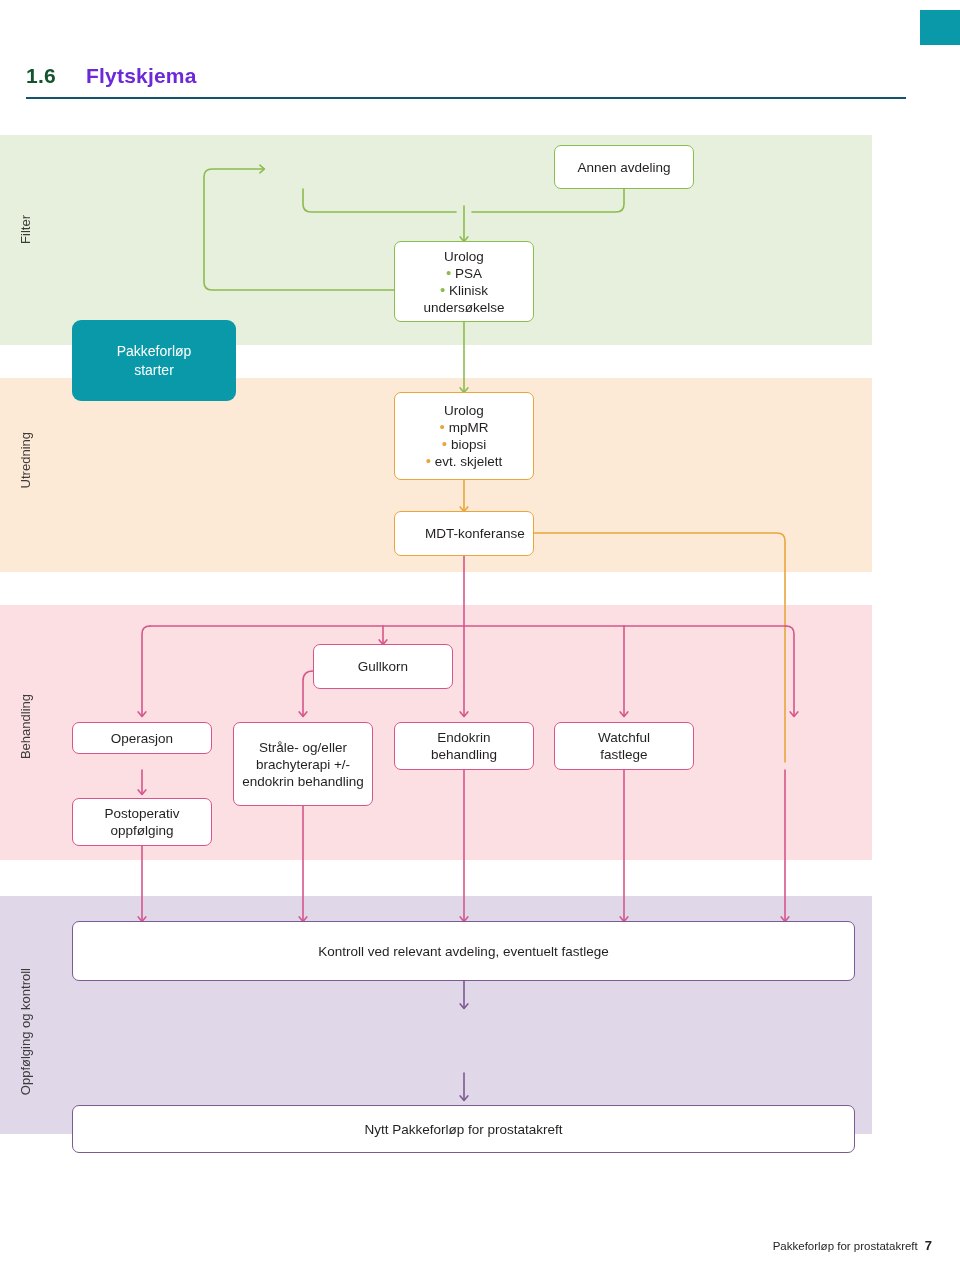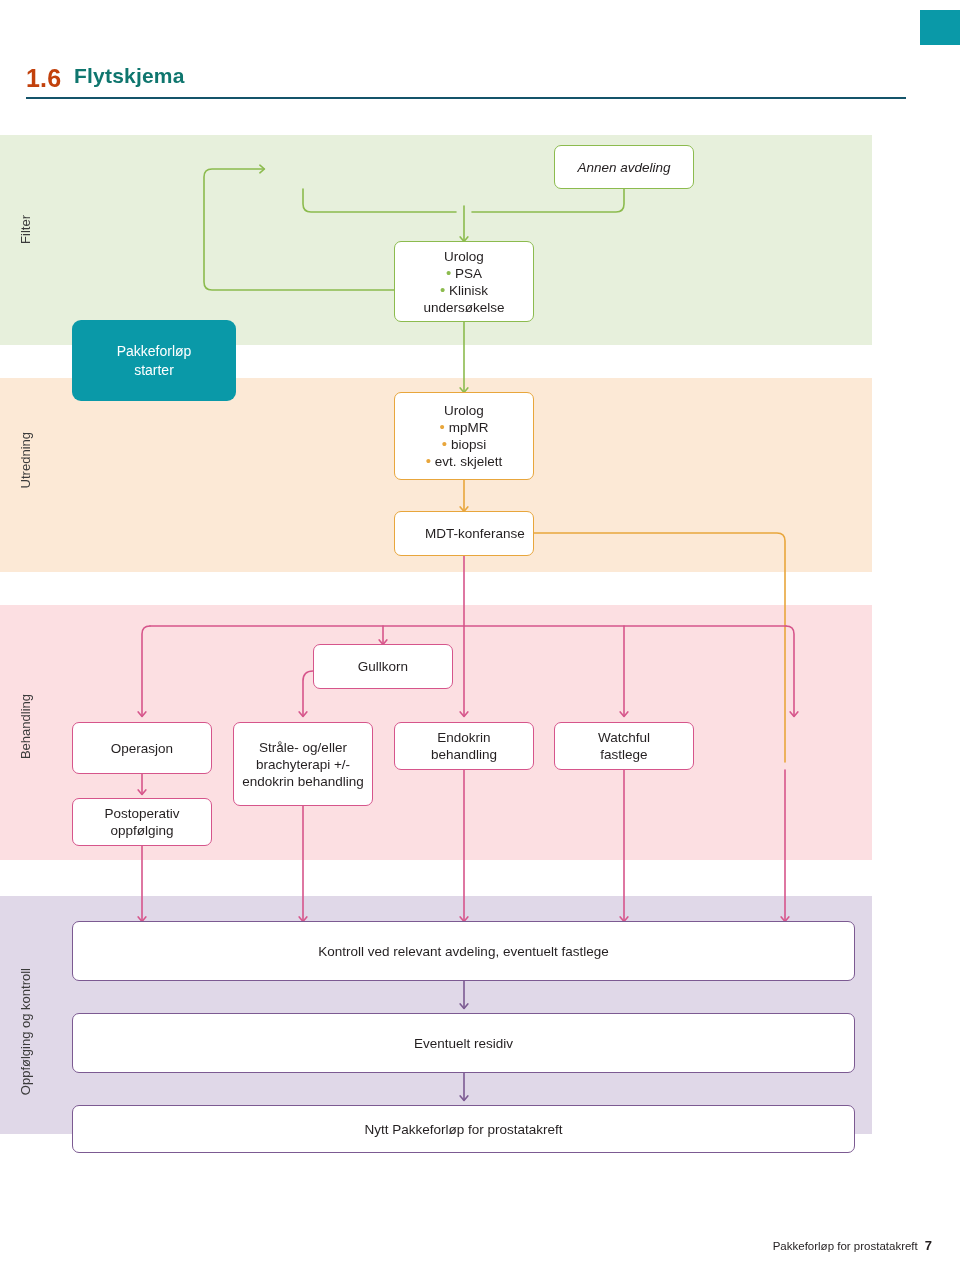--- a/index.html
+++ b/index.html
@@ -18,25 +18,25 @@
     position:absolute;left:920px;top:10px;width:40px;height:35px;
     background:#0a99a8;
   }
 
   
   .header{
     position:absolute;left:26px;top:64px;width:880px;height:44px;
   }
   .header .num{
     position:absolute;left:0;top:0;
-    font-size:25px;font-weight:bold;color:#c2410c;letter-spacing:.2px;
+    font-size:21px;font-weight:bold;color:#14532d;letter-spacing:.2px;
   }
   .header .ttl{
-    position:absolute;left:48px;top:0;
-    font-size:21px;font-weight:bold;color:#0f766e;letter-spacing:.2px;
+    position:absolute;left:60px;top:0;
+    font-size:21px;font-weight:bold;color:#6d28d9;letter-spacing:.2px;
   }
   .header .rule{
     position:absolute;left:0;top:33px;width:880px;height:0;
     border-top:2px solid #14546a;
   }
 
   
   .band{position:absolute;left:0;}
   .band-filter{top:135px;width:872px;height:210px;background:#e7f0dc;}
   .band-utredning{top:378px;width:872px;height:194px;background:#fce9d6;}
@@ -181,21 +181,21 @@
       <path d="M624,770 L624,921" stroke="#d6558b" marker-end="url(#ap)"></path>
       <path d="M785,770 L785,921" stroke="#d6558b" marker-end="url(#ap)"></path>
 
       <path d="M464,981 L464,1008" stroke="#7c5a92" marker-end="url(#au)"></path>
 
       <path d="M464,1073 L464,1100" stroke="#7c5a92" marker-end="url(#au)"></path>
     </g>
   </svg>
 
 
-  <div class="node n-green" style="left:554px;top:145px;width:140px;height:44px;font-style:italic;">
+  <div class="node n-green" style="left:554px;top:145px;width:140px;height:44px;">
     <span class="inner">Annen avdeling</span>
   </div>
 
   <div class="node n-green" style="left:394px;top:241px;width:140px;height:81px;">
     <span class="inner bullets">
       <span class="b">Urolog</span>
       <span class="b"><span class="dot dot-green">•</span> <span>PSA</span></span>
       <span class="b"><span class="dot dot-green">•</span> <span>Klinisk</span></span>
       <span class="b">undersøkelse</span>
     </span>
@@ -218,21 +218,21 @@
   </div>
 
   <div class="node n-orange" style="left:394px;top:511px;width:140px;height:45px;padding-left:28px;">
     <span class="inner">MDT-konferanse</span>
   </div>
 
   <div class="node n-pink" style="left:313px;top:644px;width:140px;height:45px;">
     <span class="inner">Gullkorn</span>
   </div>
 
-  <div class="node n-pink" style="left:72px;top:722px;width:140px;height:52px;">
+  <div class="node n-pink" style="left:72px;top:722px;width:140px;height:32px;">
     <span class="inner">Operasjon</span>
   </div>
 
   <div class="node n-pink" style="left:72px;top:798px;width:140px;height:48px;">
     <span class="inner">
       <span style="display:block;">Postoperativ</span>
       <span style="display:block;">oppfølging</span>
     </span>
   </div>
 
@@ -252,23 +252,20 @@
       <span style="display:block;">Watchful</span>
       <span style="display:block;">fastlege</span>
     </span>
   </div>
 
 
   <div class="node n-purple" style="left:72px;top:921px;width:783px;height:60px;">
     <span class="inner">Kontroll ved relevant avdeling, eventuelt fastlege</span>
   </div>
 
-  <div class="node n-purple" style="left:72px;top:1013px;width:783px;height:60px;">
-    <span class="inner">Eventuelt residiv</span>
-  </div>
 
   <div class="node n-purple" style="left:72px;top:1105px;width:783px;height:48px;">
     <span class="inner">Nytt Pakkeforløp for prostatakreft</span>
   </div>
 
   <div class="footer">
     <span>Pakkeforløp for prostatakreft</span><span class="pg">7</span>
   </div>
 
 </div>

